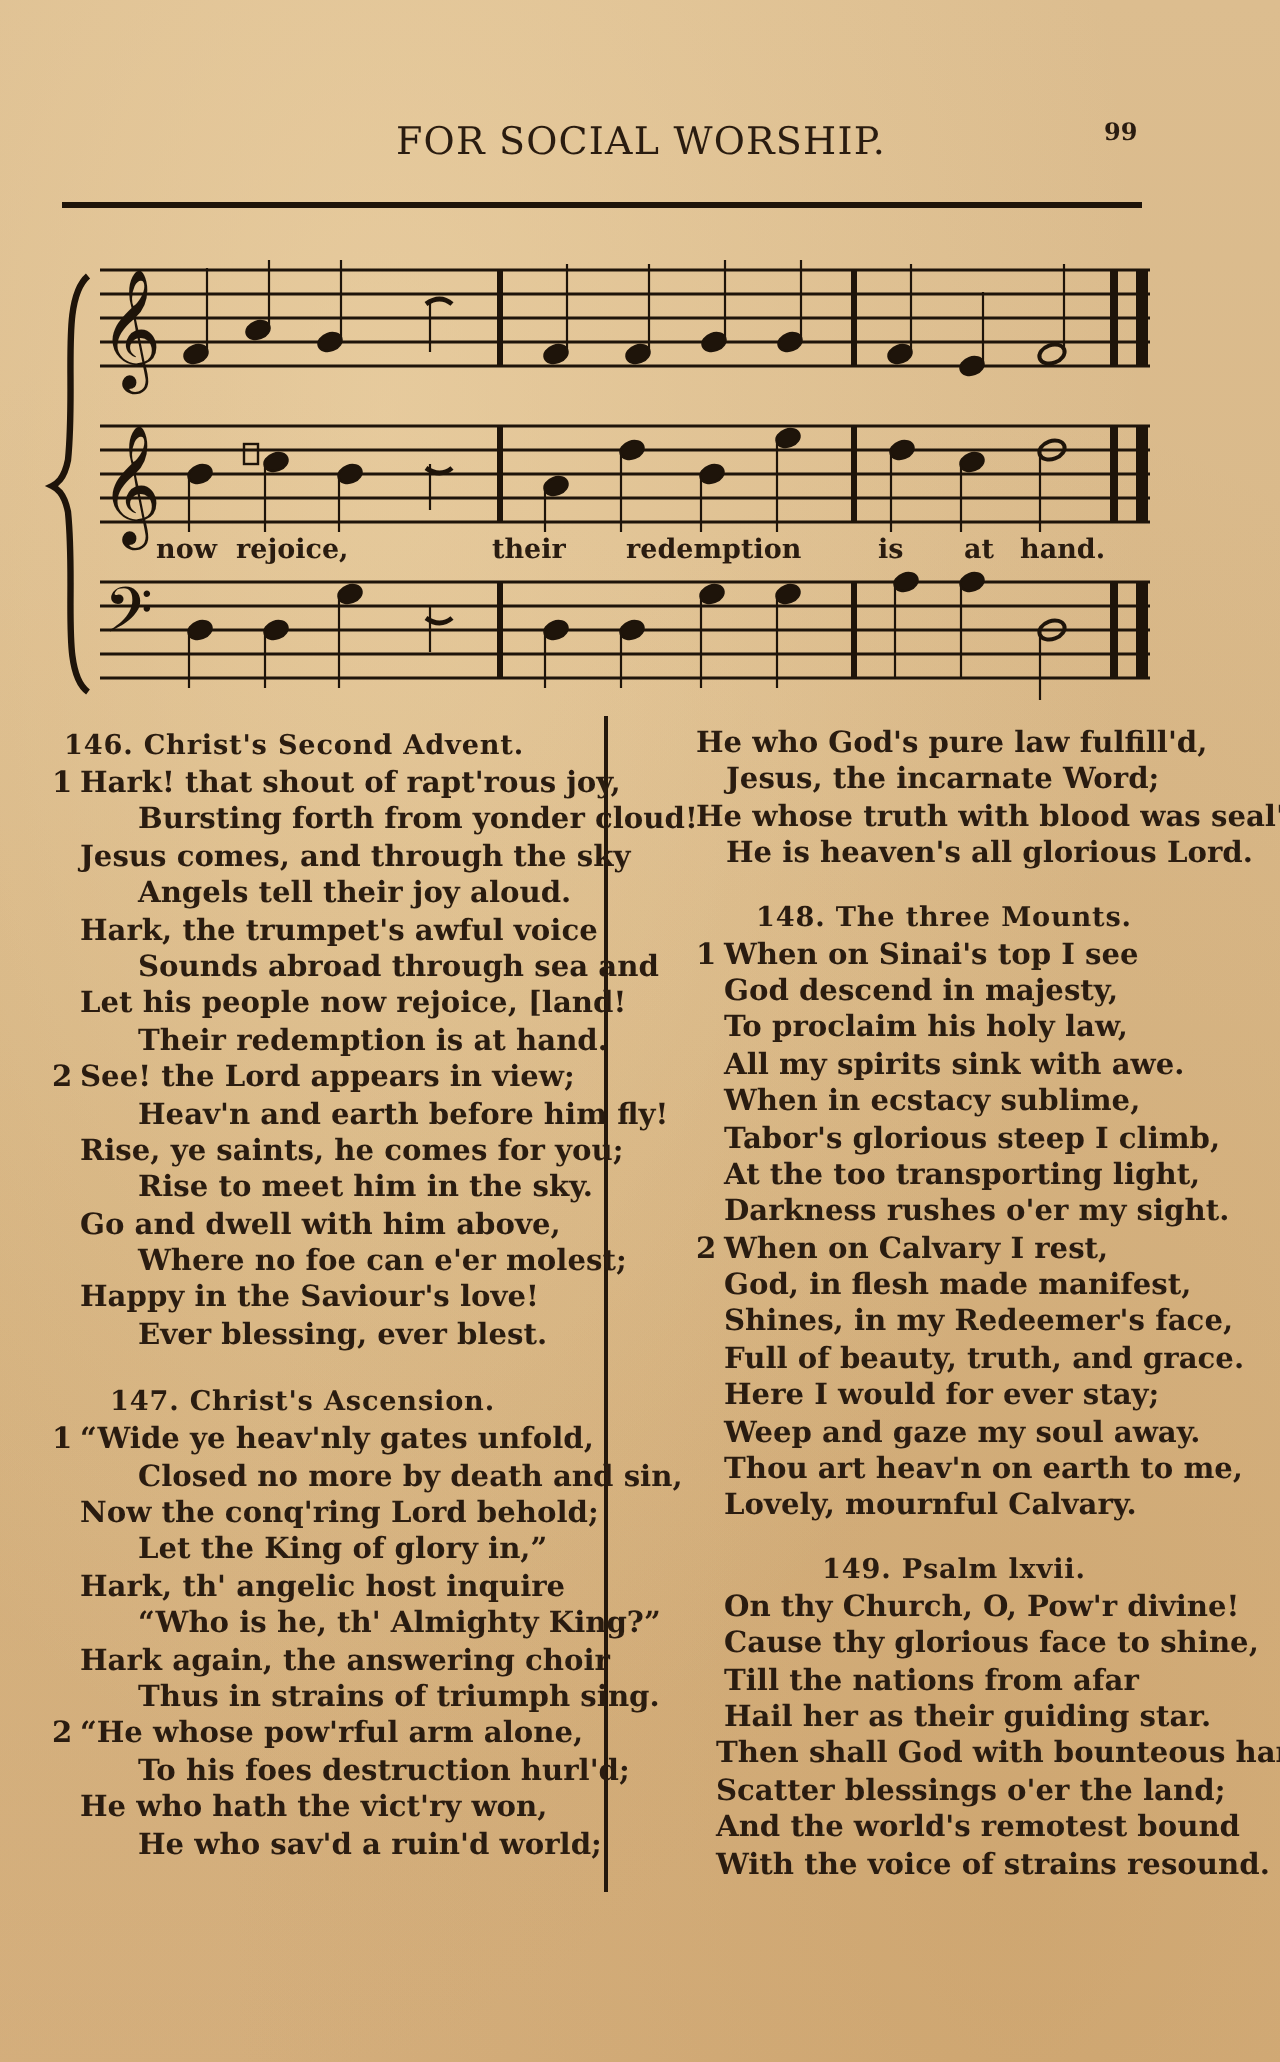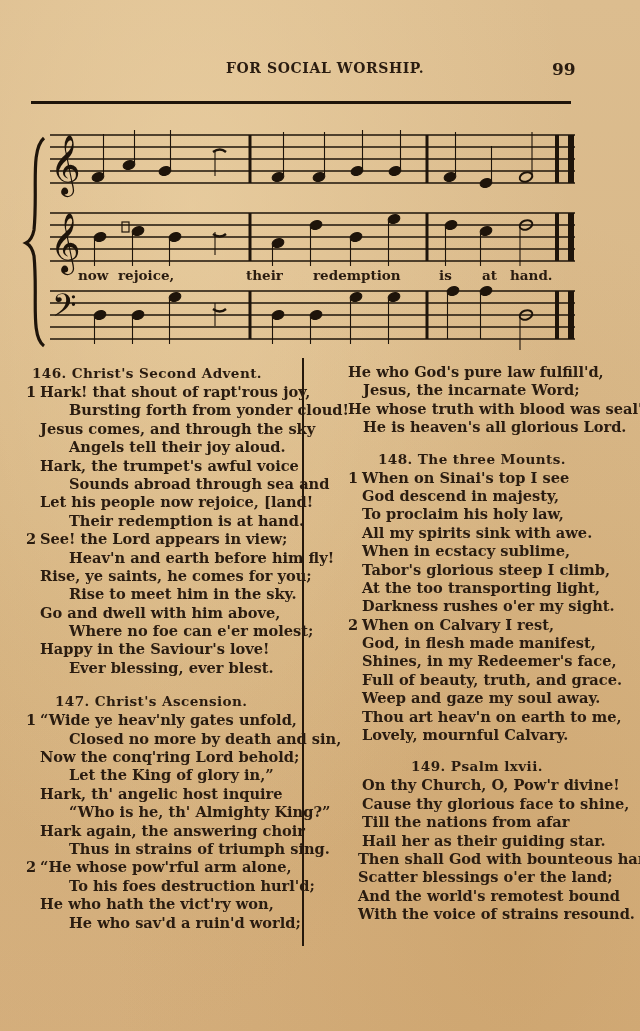--- a/index.html
+++ b/index.html
@@ -14,25 +14,25 @@
     background:
       radial-gradient(ellipse at 30% 20%, rgba(240,215,170,0.55), rgba(240,215,170,0) 60%),
       radial-gradient(ellipse at 80% 90%, rgba(195,150,90,0.35), rgba(195,150,90,0) 55%),
       radial-gradient(ellipse at 10% 60%, rgba(200,160,100,0.25), rgba(200,160,100,0) 50%),
       linear-gradient(180deg, #dcbd8f 0%, #d8b787 50%, #d4ae7c 100%);
   }
   .running-head {
     position: absolute; top: 60px; left: 0; width: 640px;
   }
   .running-title {
-    position: absolute; left: 198px; top: 0; font-size: 14px; font-weight: bold;
-    letter-spacing: 0.6px; font-family: "DejaVu Serif", serif; margin-left: 28px;
+    position: absolute; left: 198px; top: 0; font-size: 19px; font-weight: normal;
+    letter-spacing: 0.6px; font-family: "DejaVu Serif", serif;
   }
   .page-number {
-    position: absolute; left: 552px; top: -1px; font-size: 17px; font-weight: bold;
+    position: absolute; left: 552px; top: -1px; font-size: 12px; font-weight: bold;
   }
   .head-rule {
     position: absolute; top: 101px; left: 31px; width: 540px; height: 3px;
     background: #1e140a;
   }
   .music { position: absolute; left: 0; top: 0; width: 640px; height: 360px; }
   .lyrics-under {
     position: absolute; top: 267px; left: 0; width: 640px; height: 20px;
     font-size: 13.5px; font-weight: bold;
   }
@@ -352,20 +352,23 @@
     <div class="line ind0">
         <span class="txt">God, in flesh made manifest,</span>
       </div>
     <div class="line ind0">
         <span class="txt">Shines, in my Redeemer's face,</span>
       </div>
     <div class="line ind0">
         <span class="txt">Full of beauty, truth, and grace.</span>
       </div>
     <div class="line ind0">
+        <span class="txt">Here I would for ever stay;</span>
+      </div>
+    <div class="line ind0">
         <span class="txt">Weep and gaze my soul away.</span>
       </div>
     <div class="line ind0">
         <span class="txt">Thou art heav'n on earth to me,</span>
       </div>
     <div class="line ind0">
         <span class="txt">Lovely, mournful Calvary.</span>
       </div>
     <div class="gap" style="height:12px"></div>
     <div class="hymn-title" style="padding-left:63px">149. Psalm lxvii.</div>

